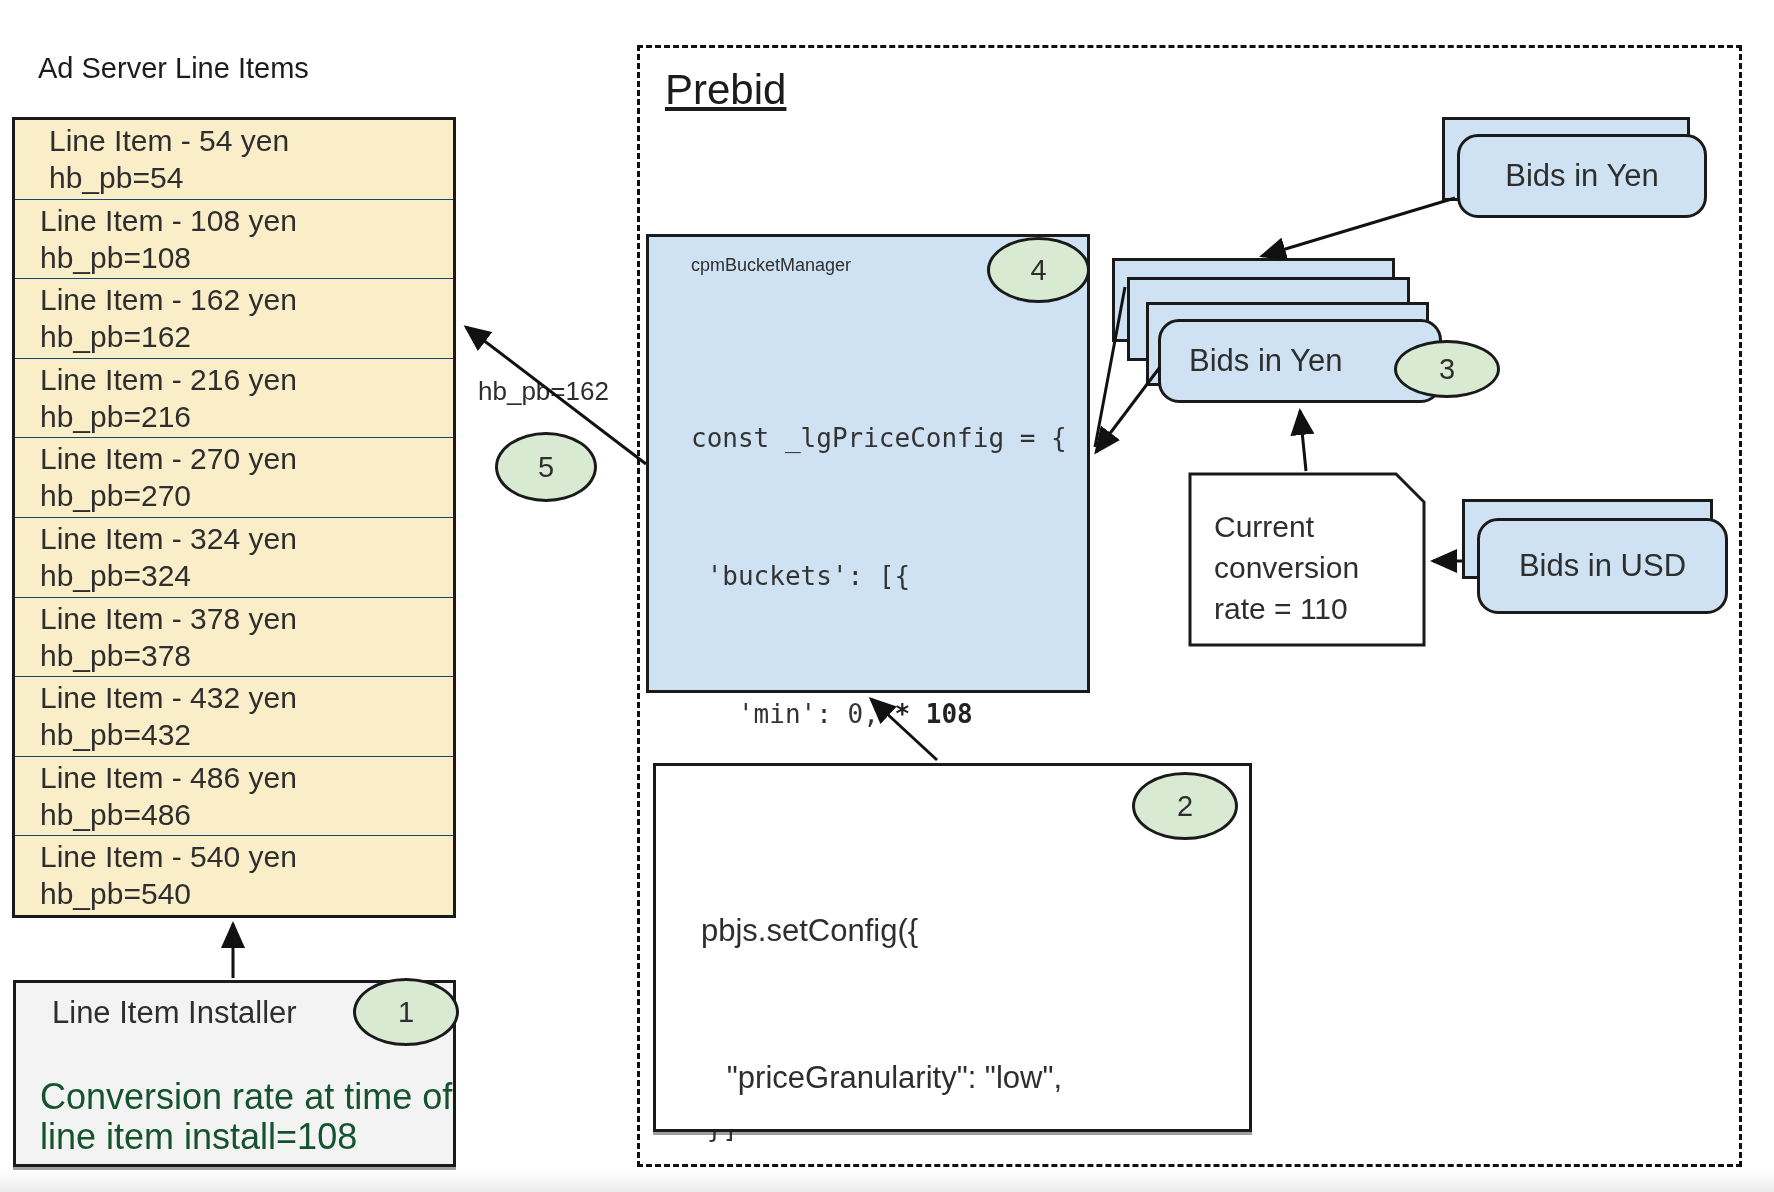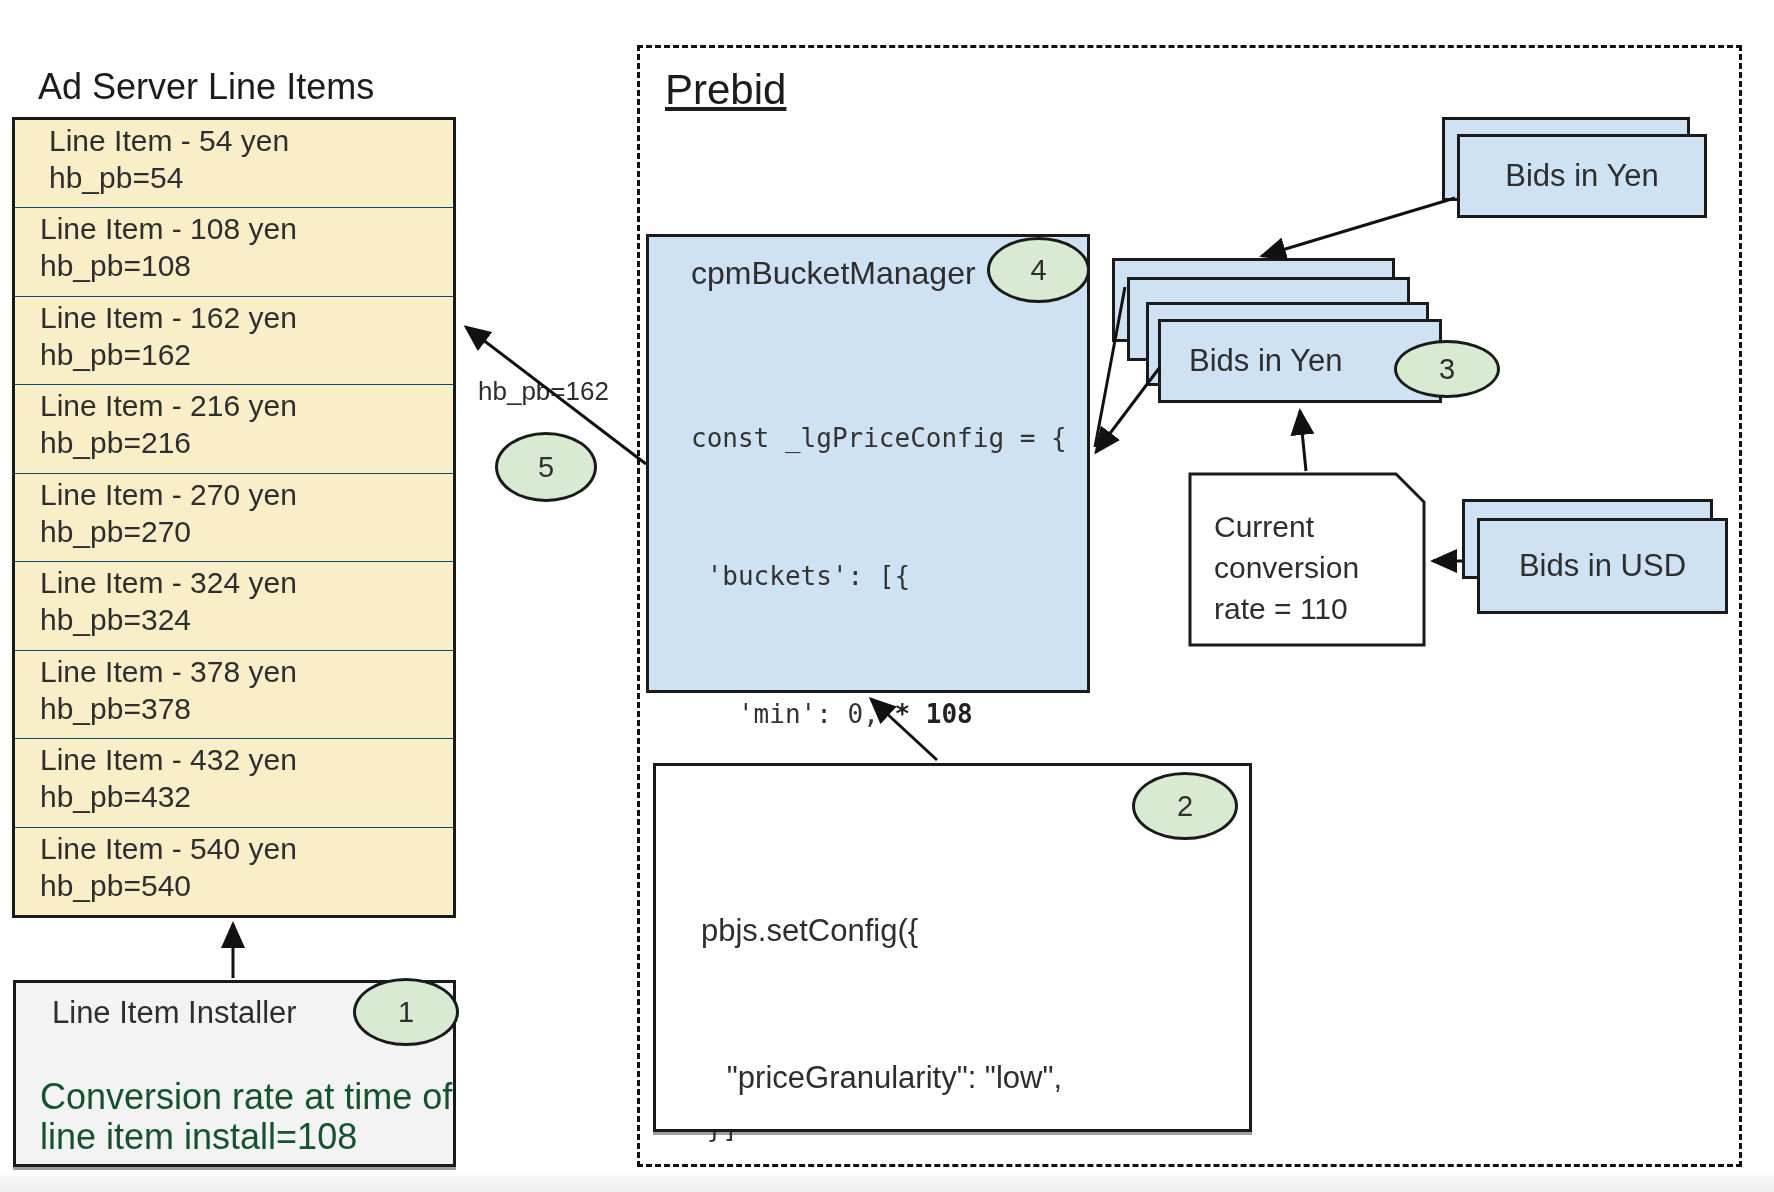--- a/index.html
+++ b/index.html
@@ -1,21 +1,21 @@
 <!DOCTYPE html>
 <html><head>
 <meta charset="utf-8">
 <style>
   html,body{margin:0;padding:0;background:#ffffff;}
   .canvas{position:relative;width:1774px;height:1192px;background:#ffffff;overflow:hidden;
           font-family:"Liberation Sans",sans-serif;color:#222;}
   .abs{position:absolute;}
 
   
-  .diagram-title{font-size:36px;color:#1c1c1c;margin-top:14px;}
+  .diagram-title{font-size:29px;color:#1c1c1c;}
   .li-table{left:12px;top:117px;width:444px;height:801px;background:#faeec9;
             border:3px solid #1a1a1a;box-sizing:border-box;display:flex;flex-direction:column;z-index:2;}
   .li-row{flex:1;border-top:1px solid #0c4a6e;padding:2px 0 0 25px;box-sizing:border-box;
           font-size:30px;line-height:37px;color:#2e2e2e;overflow:hidden;}
   .li-row:first-child{border-top:none;padding-left:34px;}
 
   
   .installer{left:13px;top:980px;width:443px;height:187px;background:#f3f3f3;
              border:3px solid #1a1a1a;box-sizing:border-box;z-index:2;
              box-shadow:0 3px 0 rgba(40,40,40,.45);}
@@ -23,35 +23,35 @@
   .installer-note{position:absolute;left:24px;top:94px;font-size:36px;line-height:40px;color:#14532d;}
 
   
   .prebid-box{left:637px;top:45px;width:1105px;height:1122px;border:3px dashed #111;
               box-sizing:border-box;z-index:1;}
   .prebid-title{left:665px;top:66px;font-size:42px;color:#1c1c1c;z-index:2;text-decoration:underline;}
 
   
   .bucket-box{left:646px;top:234px;width:444px;height:459px;background:#cfe2f3;
               border:3px solid #1a1a1a;box-sizing:border-box;z-index:2;}
-  .bucket-label{position:absolute;left:42px;top:18px;font-size:32px;color:#2e2e2e;}
+  .bucket-label{position:absolute;left:42px;top:18px;font-size:18px;color:#2e2e2e;}
   .bucket-code{position:absolute;left:42px;top:86px;font-family:"DejaVu Sans Mono","Liberation Mono",monospace;
                font-size:26px;line-height:46px;color:#333;white-space:pre;}
   .bucket-code b{font-weight:bold;color:#222;}
 
   
   .pbjs-box{left:653px;top:763px;width:599px;height:369px;background:#ffffff;
             border:3px solid #1a1a1a;box-sizing:border-box;z-index:2;
             box-shadow:0 3px 0 rgba(40,40,40,.45);}
   .pbjs-code{position:absolute;left:45px;top:42px;font-size:31px;line-height:49px;
              color:#2e2e2e;white-space:pre;}
 
   
   .card{background:#cfe2f3;border:3px solid #1a1a1a;box-sizing:border-box;}
-  .card-label{display:flex;align-items:center;font-size:31px;color:#2e2e2e;}
+  .card-label{display:flex;align-items:center;font-size:31px;color:#2e2e2e;border-radius:21px;}
   .center{justify-content:center;}
 
   
   .badge{background:#d9ead3;border:3px solid #1a1a1a;border-radius:50%;box-sizing:border-box;
          display:flex;align-items:center;justify-content:center;
          font-size:29px;color:#2e2e2e;z-index:6;}
 
   .hb-label{left:478px;top:376px;font-size:26px;color:#2e2e2e;z-index:4;}
 
   .doc-text{left:1214px;top:506px;font-size:30px;line-height:41px;color:#2e2e2e;z-index:7;}
@@ -95,20 +95,24 @@
       <div>Line Item - 324 yen</div>
       <div>hb_pb=324</div>
     </div>
     <div class="li-row">
       <div>Line Item - 378 yen</div>
       <div>hb_pb=378</div>
     </div>
     <div class="li-row">
       <div>Line Item - 432 yen</div>
       <div>hb_pb=432</div>
+    </div>
+    <div class="li-row">
+      <div>Line Item - 486 yen</div>
+      <div>hb_pb=486</div>
     </div>
     <div class="li-row">
       <div>Line Item - 540 yen</div>
       <div>hb_pb=540</div>
     </div>
   </div>
 
   <div class="abs installer">
     <div class="installer-title">Line Item Installer</div>
     <div class="installer-note">

